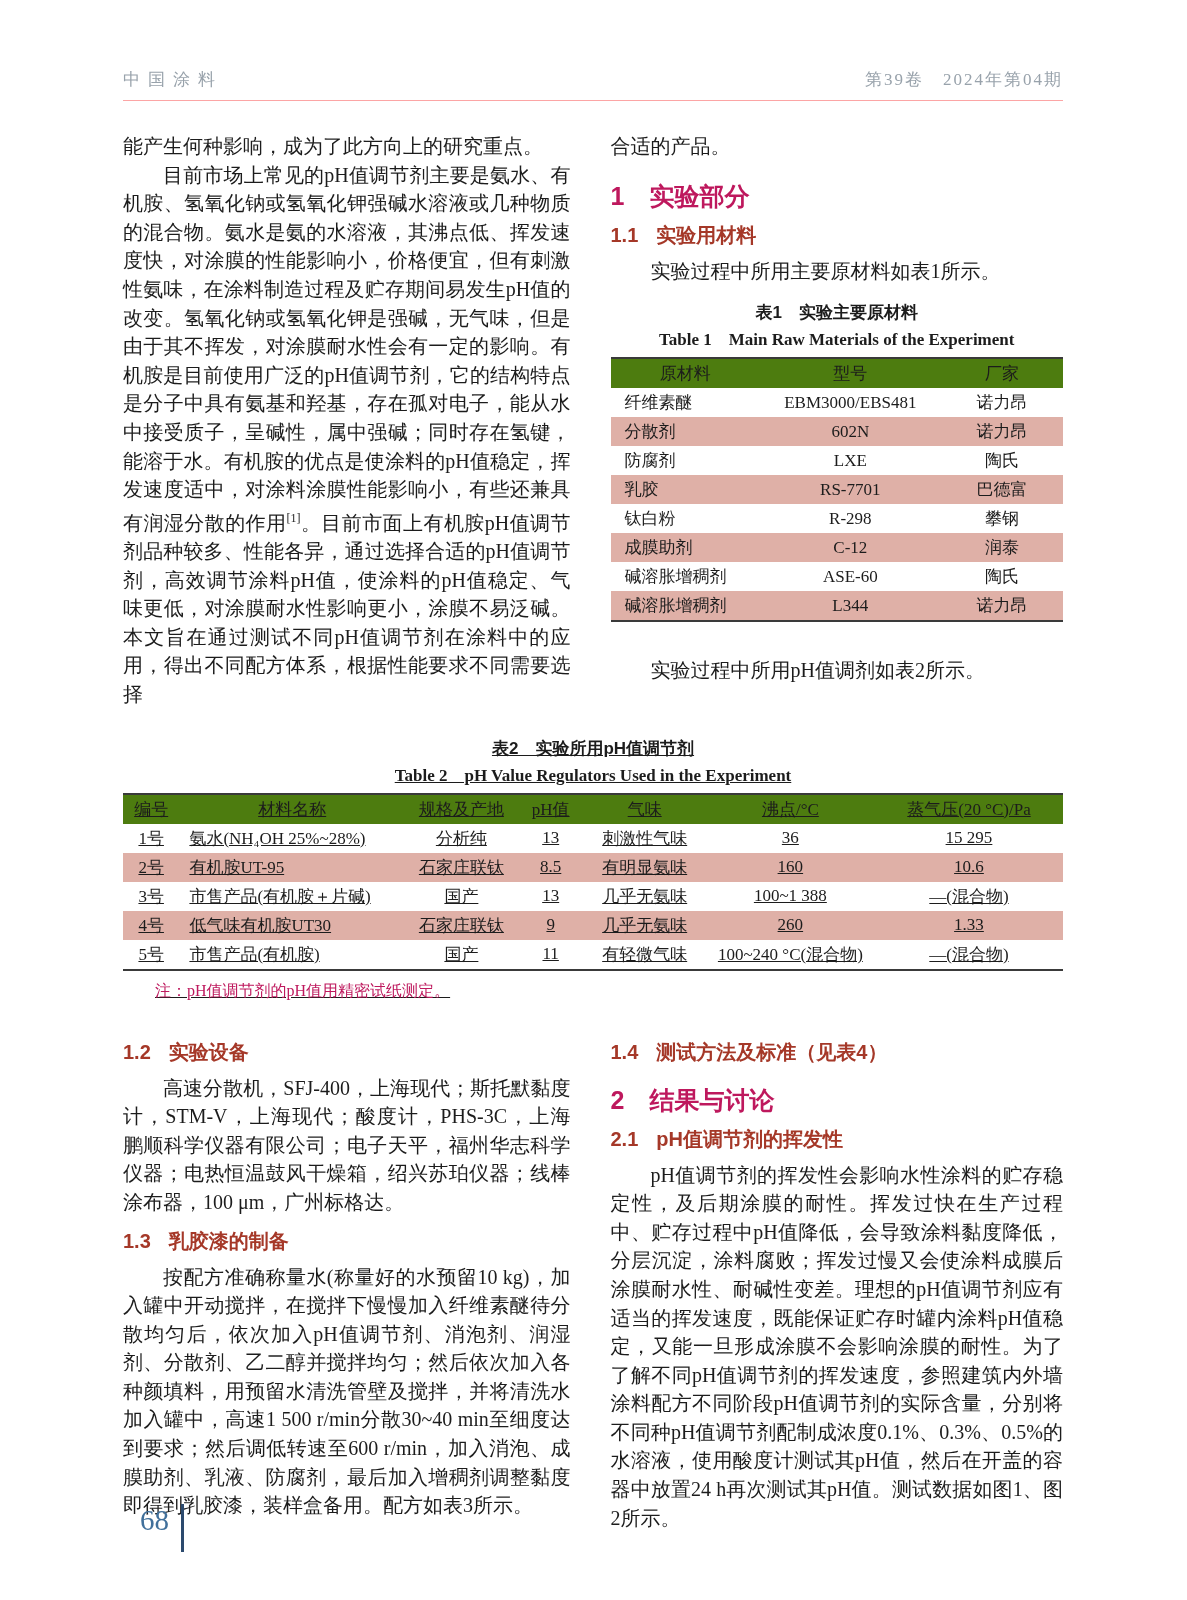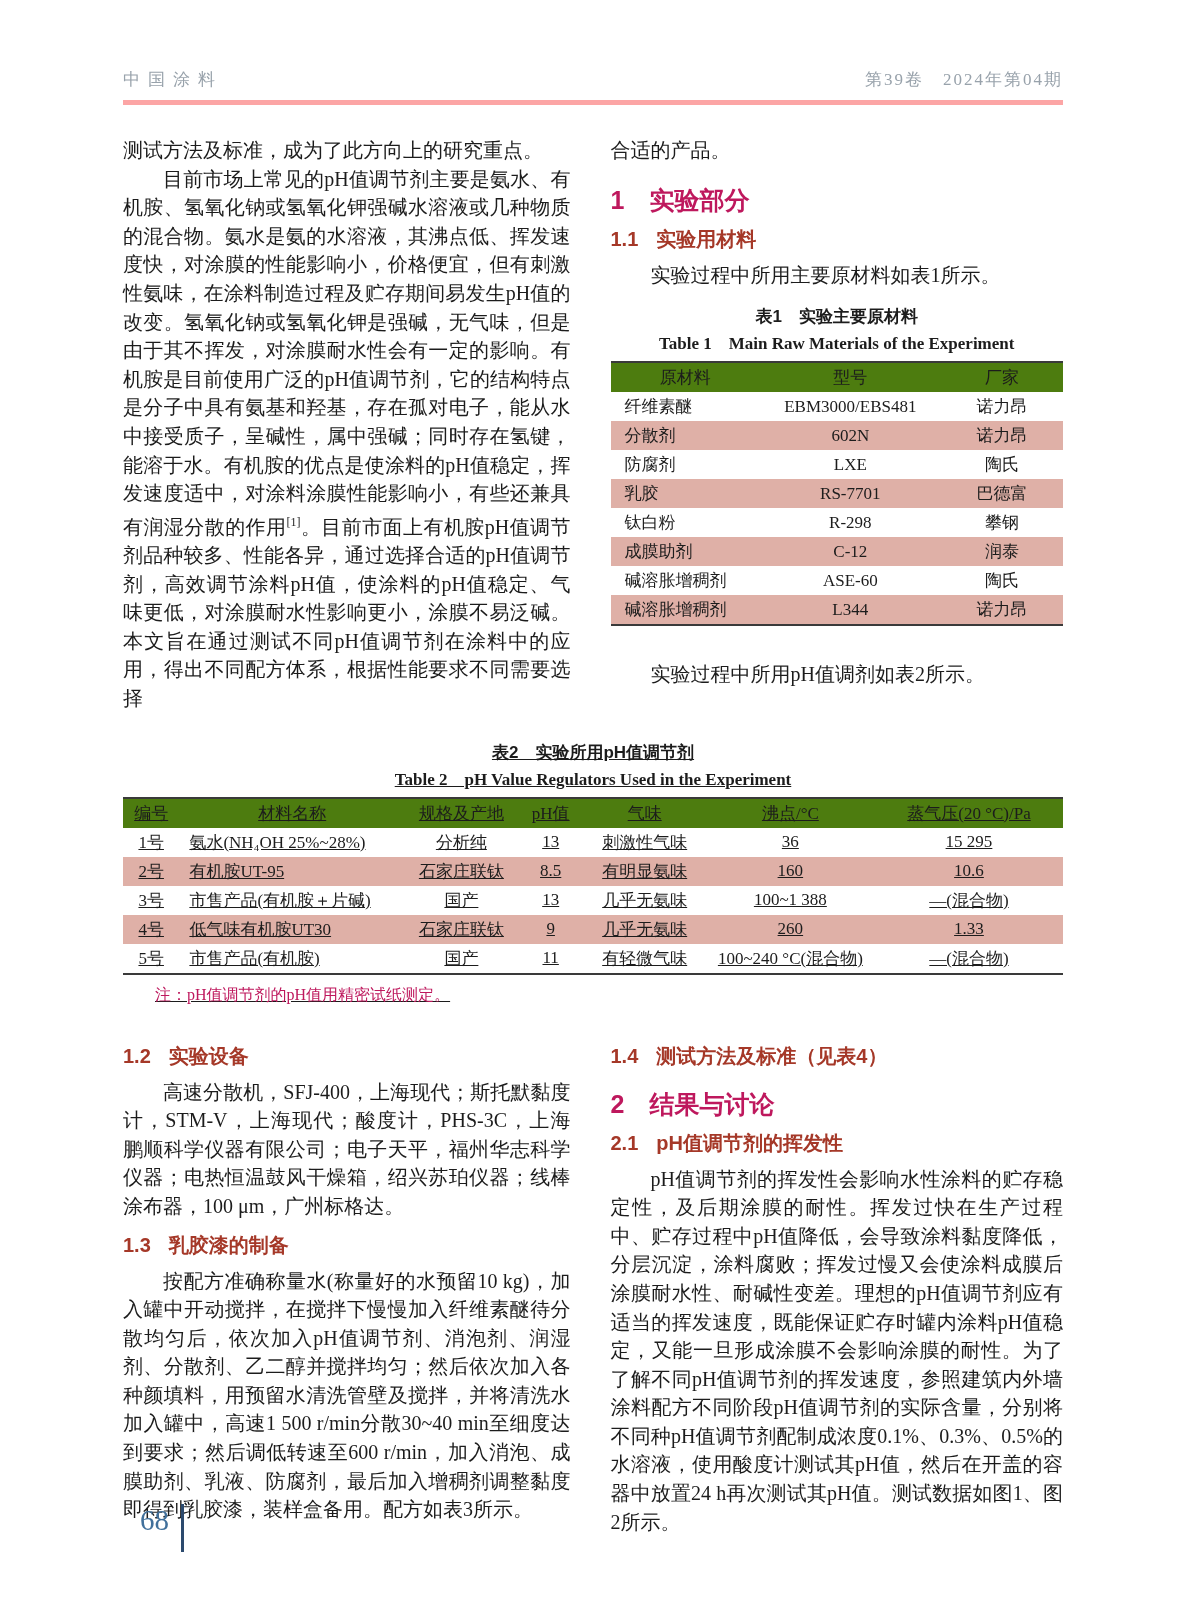--- a/index.html
+++ b/index.html
@@ -12,21 +12,21 @@
     padding:68px 124px 0 123px;
     font-family:"Liberation Serif","DejaVu Serif",serif;
     color:#1c1c1c;
     overflow:hidden;
   }
   
   .page-header {
     display:flex; justify-content:space-between; align-items:flex-end;
     color:#98a2ab;
     font-size:17px;
-    border-bottom:5px solid #fca5a5;
+    border-bottom:1px solid #fca5a5;
     padding-bottom:9px;
   }
   .journal-name { letter-spacing:8px; }
   .issue-info   { letter-spacing:2px; }
 
   
   .columns { display:flex; gap:40px; margin-top:31px; }
   .col-left  { width:448px; }
   .col-right { width:453px; }
 
@@ -116,21 +116,21 @@
 <div class="page">
 
   <div class="page-header">
     <span class="journal-name">中国涂料</span>
     <span class="issue-info">第39卷　2024年第04期</span>
   </div>
 
   <div class="columns">
 
     <div class="col-left">
-      <p class="body">测试方法及标准，成为了此方向上的研究重点。</p>
+      <p class="body">能产生何种影响，成为了此方向上的研究重点。</p>
       <p class="body indent"><span>目前市场上常见的pH值调节剂主要是氨水、有机胺、氢氧化钠或氢氧化钾强碱水溶液或几种物质的混合物。氨水是氨的水溶液，其沸点低、挥发速度快，对涂膜的性能影响小，价格便宜，但有刺激性氨味，在涂料制造过程及贮存期间易发生pH值的改变。氢氧化钠或氢氧化钾是强碱，无气味，但是由于其不挥发，对涂膜耐水性会有一定的影响。有机胺是目前使用广泛的pH值调节剂，它的结构特点是分子中具有氨基和羟基，存在孤对电子，能从水中接受质子，呈碱性，属中强碱；同时存在氢键，能溶于水。有机胺的优点是使涂料的pH值稳定，挥发速度适中，对涂料涂膜性能影响小，有些还兼具有润湿分散的作用</span><sup>[1]</sup><span>。目前市面上有机胺pH值调节剂品种较多、性能各异，通过选择合适的pH值调节剂，高效调节涂料pH值，使涂料的pH值稳定、气味更低，对涂膜耐水性影响更小，涂膜不易泛碱。本文旨在通过测试不同pH值调节剂在涂料中的应用，得出不同配方体系，根据性能要求不同需要选择</span></p>
     </div>
 
     <div class="col-right">
       <p class="body">合适的产品。</p>
 
       <div class="h-sec1">
         <span class="num">1</span><span>实验部分</span>
       </div>
       <div class="h-sec2">

